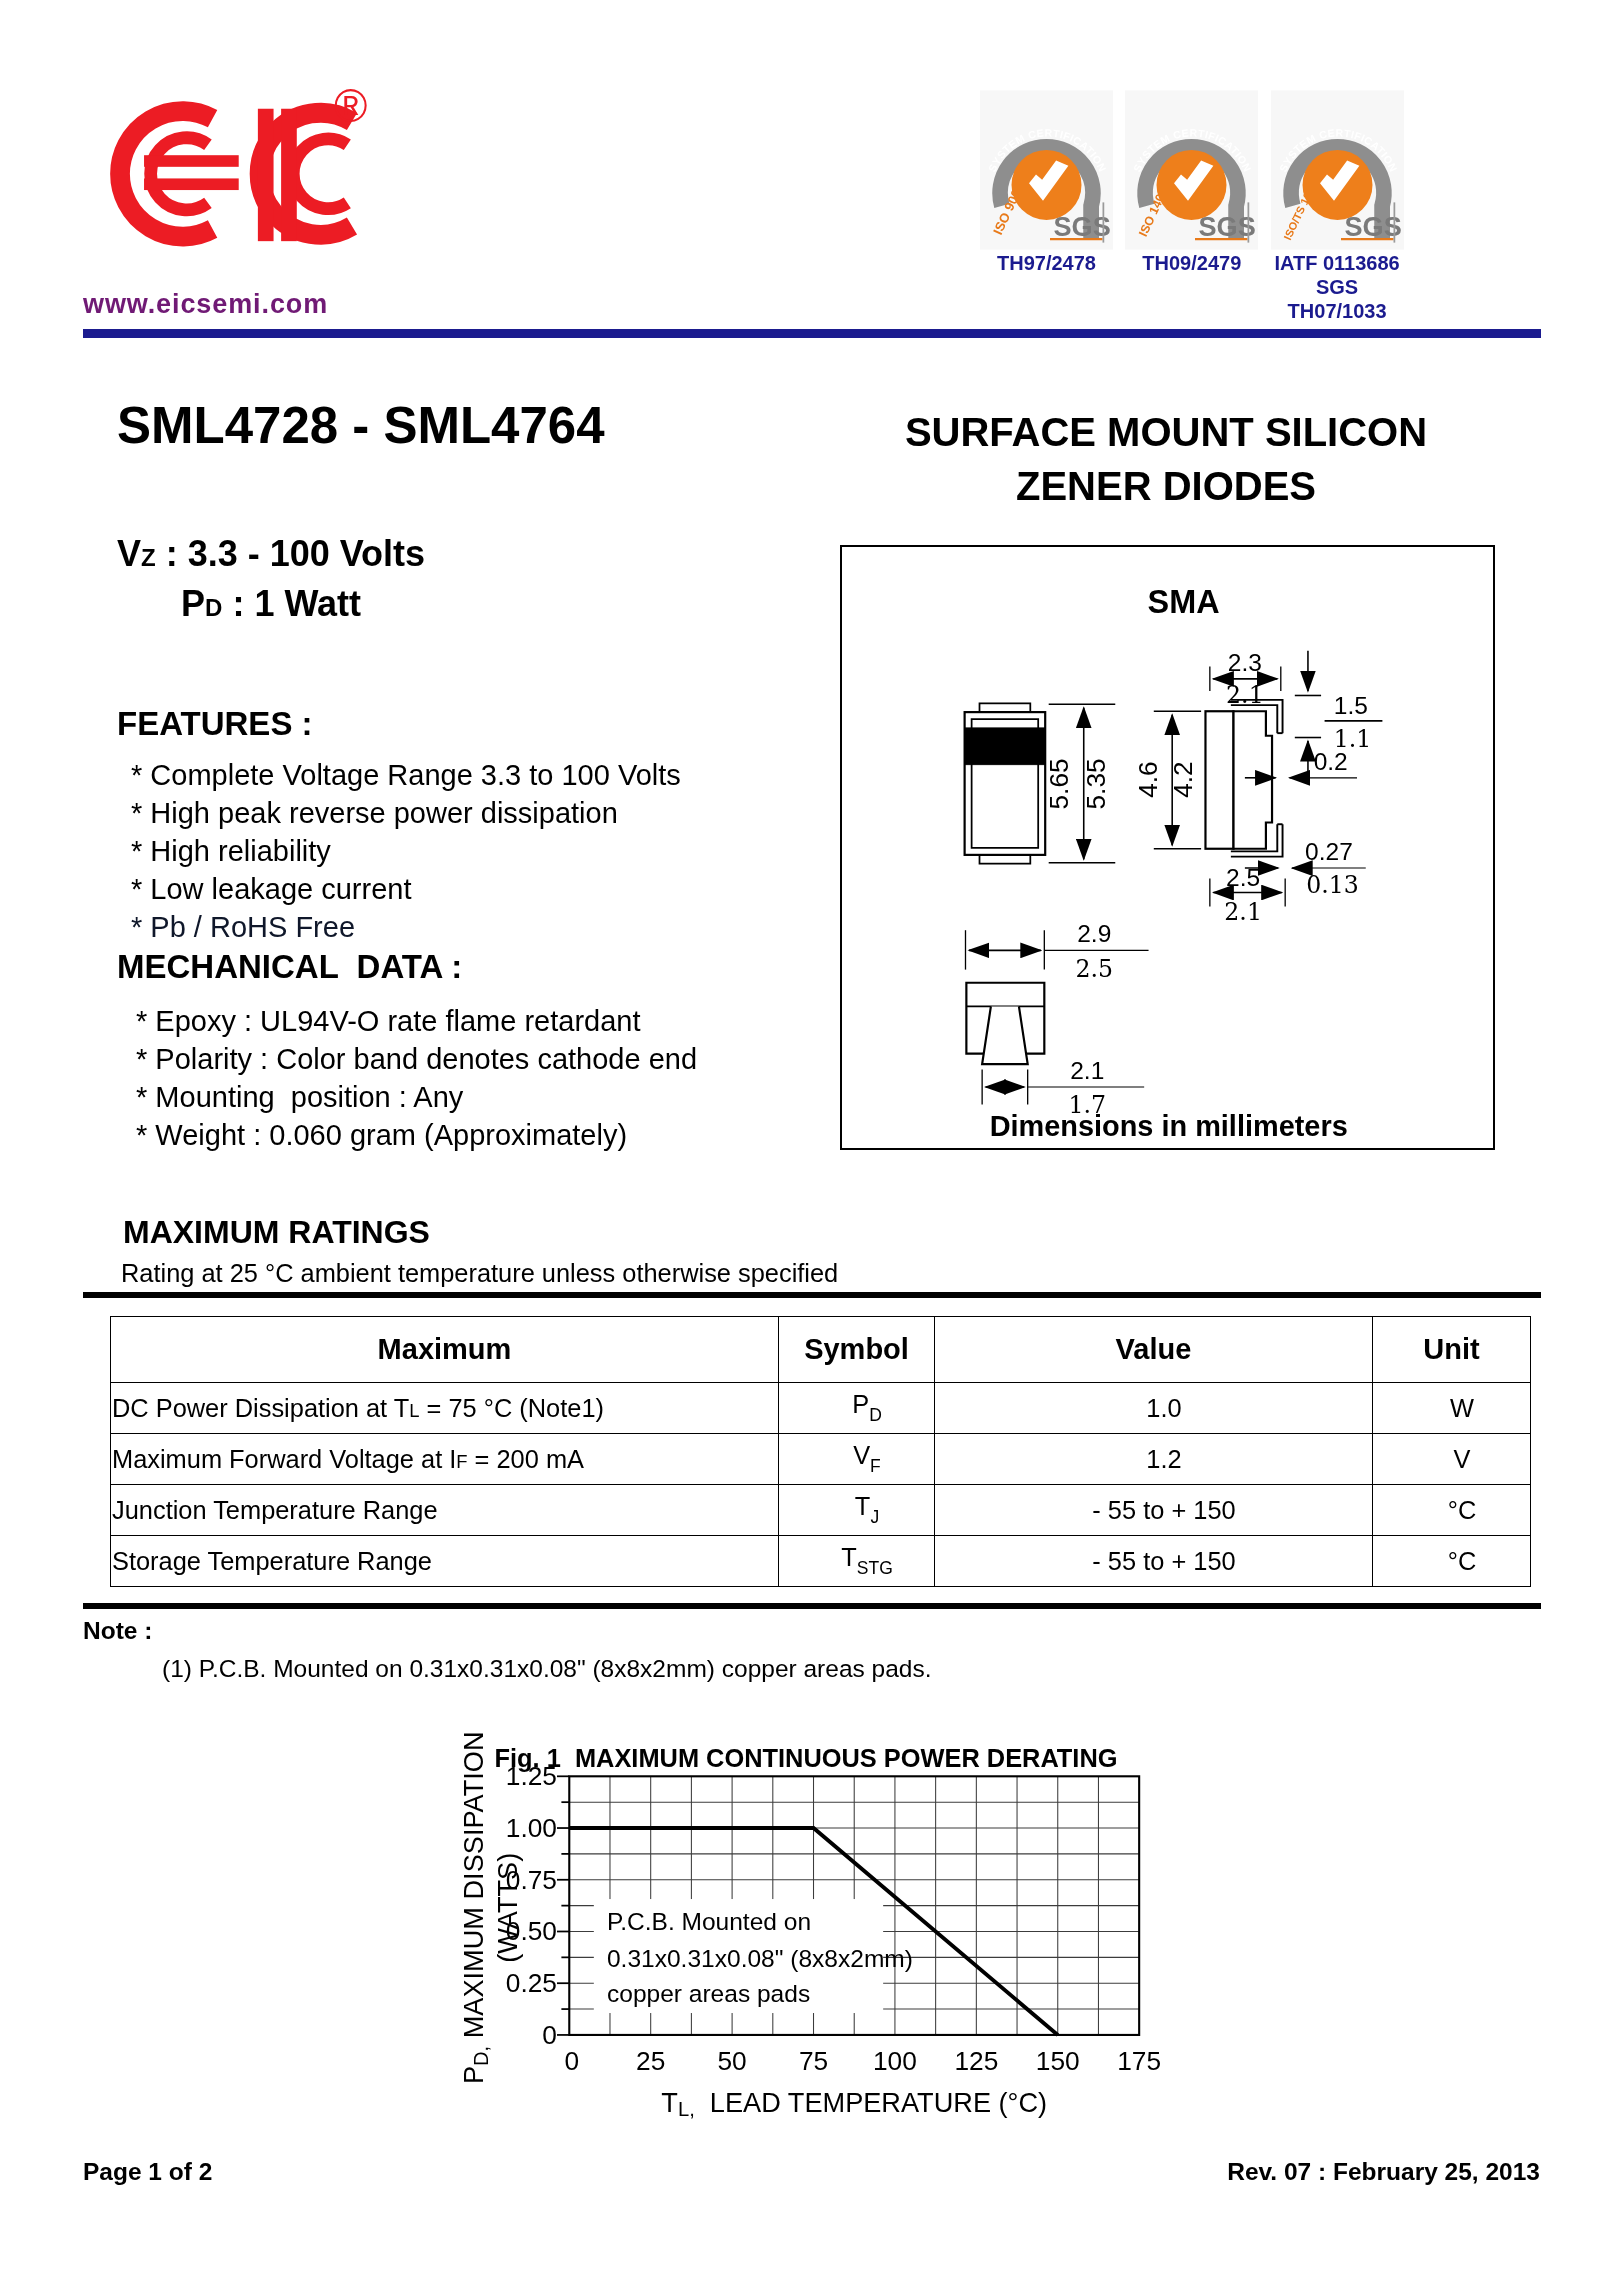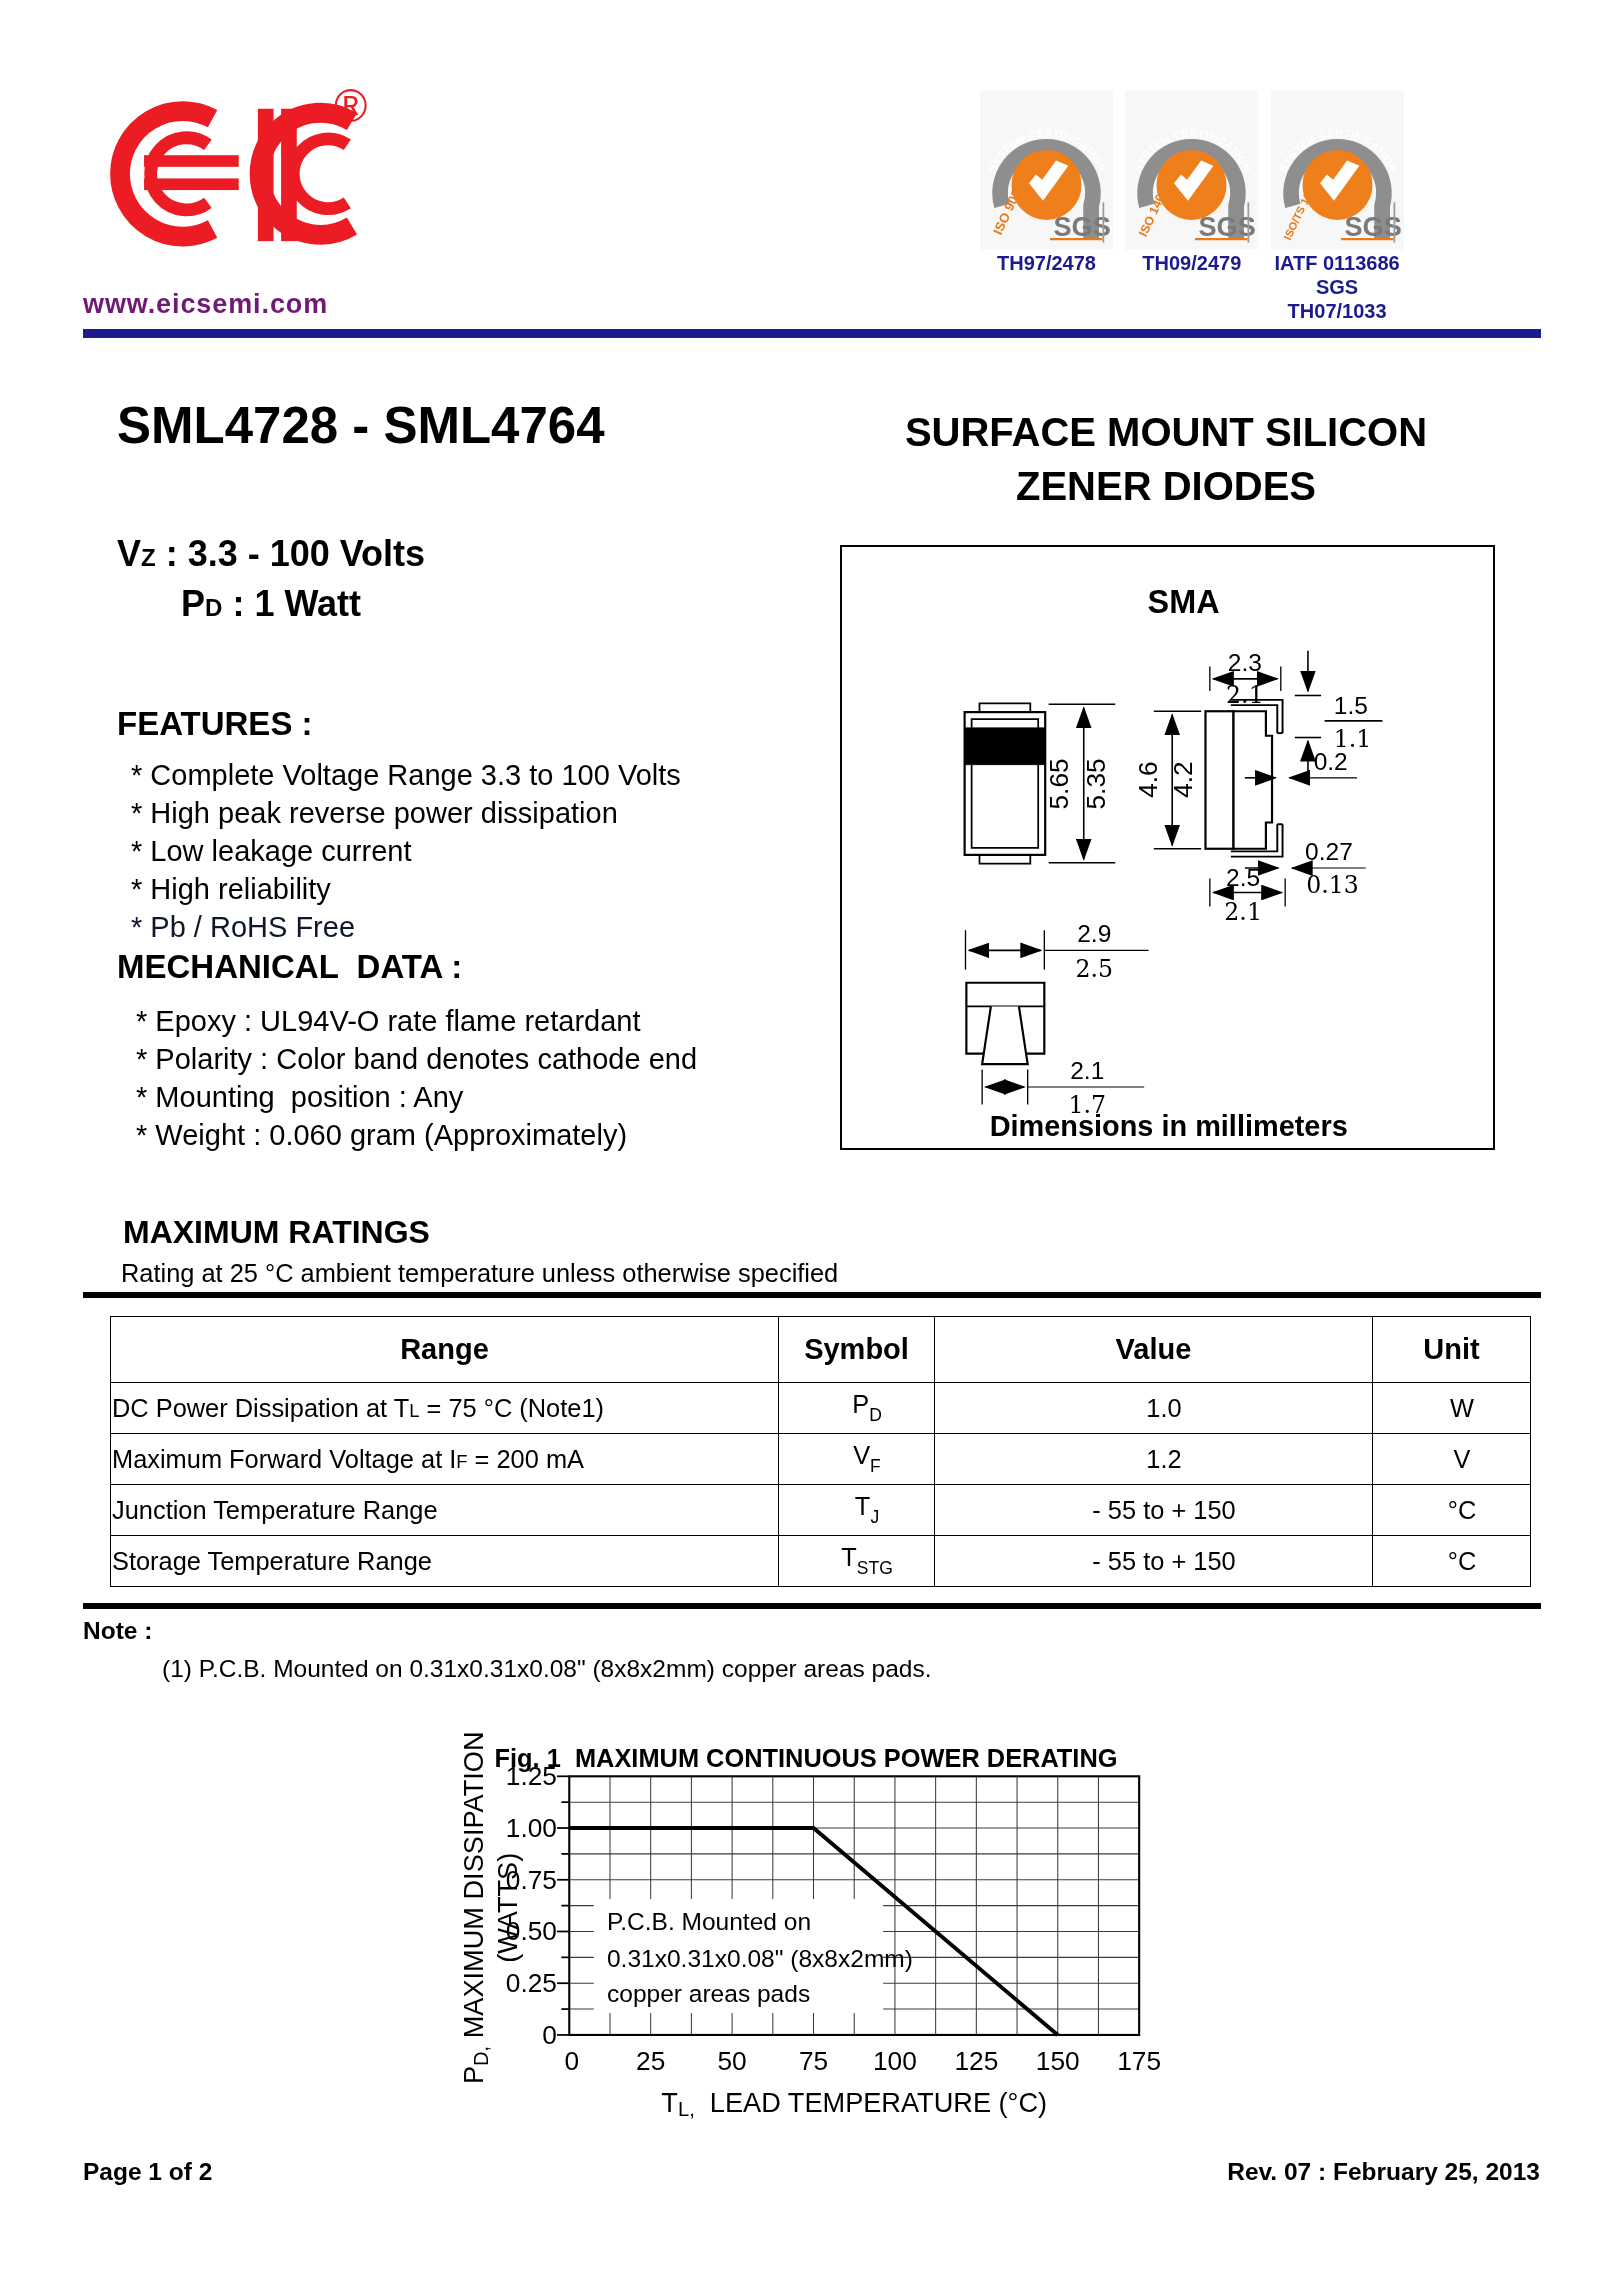--- a/index.html
+++ b/index.html
@@ -146,22 +146,22 @@
   </div>
   <div class="abs vzpd">
     <div><span>V</span><span class="ss">Z</span><span class="keep"> : 3.3 - 100 Volts</span></div>
     <div><span>P</span><span class="ss">D</span><span class="keep"> : 1 Watt</span></div>
   </div>
 
   <div class="abs sec-head feat-head keep">FEATURES :</div>
   <div class="abs list feat-list">
     <div class="keep">* Complete Voltage Range 3.3 to 100 Volts</div>
     <div class="keep">* High peak reverse power dissipation</div>
+    <div class="keep">* High reliability</div>
     <div class="keep">* Low leakage current</div>
-    <div class="keep">* High reliability</div>
     <div class="keep green">* Pb / RoHS Free</div>
   </div>
 
   <div class="abs sec-head mech-head keep">MECHANICAL  DATA :</div>
   <div class="abs list mech-list">
     <div class="keep">* Epoxy : UL94V-O rate flame retardant</div>
     <div class="keep">* Polarity : Color band denotes cathode end</div>
     <div class="keep">* Mounting  position : Any</div>
     <div class="keep">* Weight : 0.060 gram (Approximately)</div>
   </div>
@@ -291,21 +291,21 @@
 
   <table class="abs ratings-table">
     <colgroup>
         <col style="width:668px">
         <col style="width:156px">
         <col style="width:438px">
         <col style="width:158px">
       </colgroup>
     <tbody>
       <tr>
-        <td class="hdr">Range</td>
+        <td class="hdr">Maximum</td>
         <td class="hdr">Symbol</td>
         <td class="hdr">Value</td>
         <td class="hdr">Unit</td>
       </tr>
       <tr>
         <td class="r"><span>DC Power Dissipation at T</span><span class="small-cap">L</span><span class="keep"> = 75 °C (Note1)</span></td>
         <td class="c"><span>P</span><sub class="symsub">D</sub></td>
         <td class="c">1.0</td>
         <td class="c">W</td>
       </tr>

